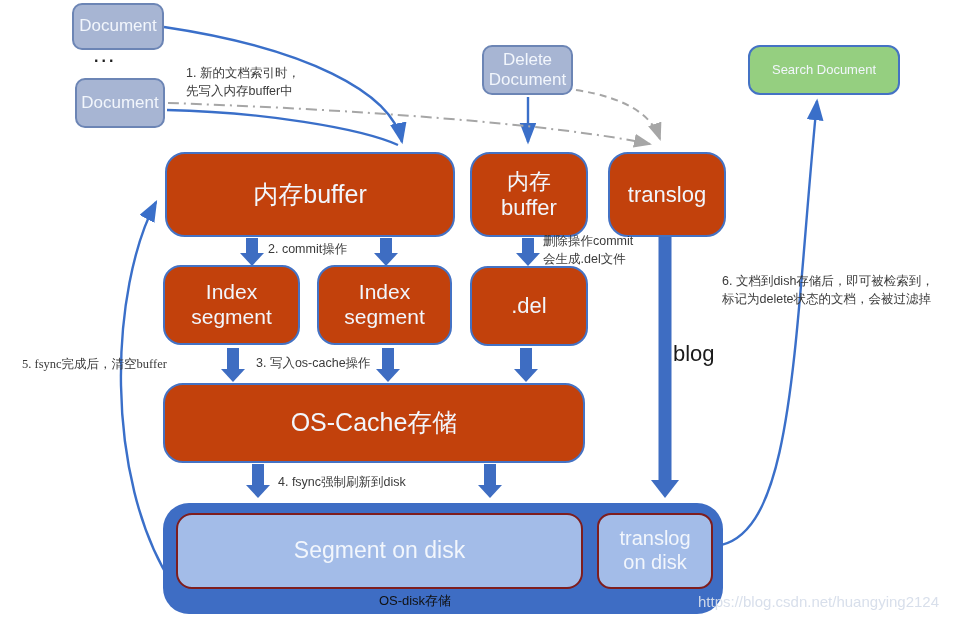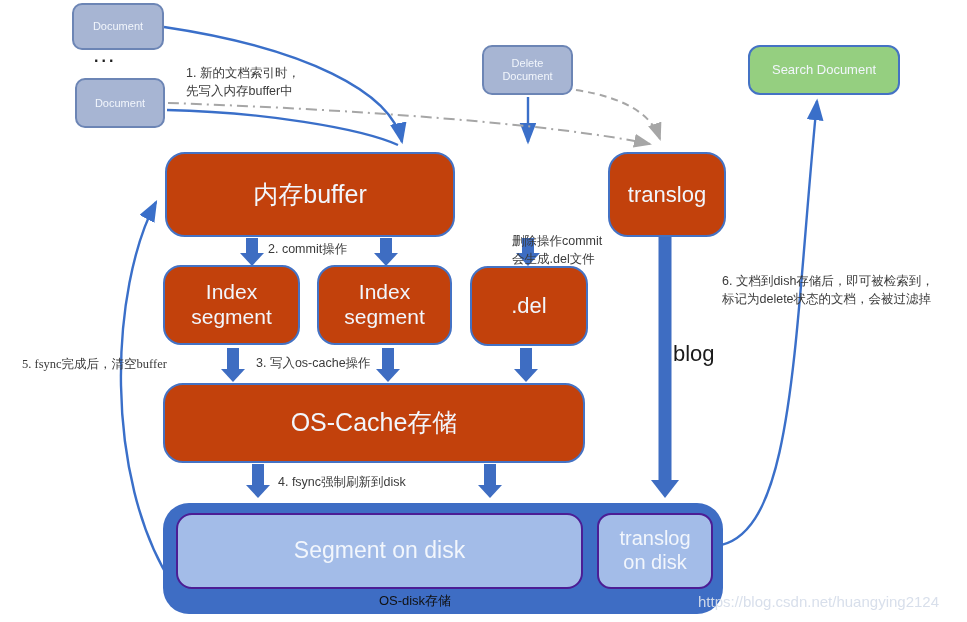--- a/index.html
+++ b/index.html
@@ -3,24 +3,24 @@
 <meta charset="utf-8">
 <style>
   html,body{margin:0;padding:0;}
   body{width:967px;height:622px;background:#ffffff;overflow:hidden;position:relative;
        font-family:"Liberation Sans",sans-serif;}
   .canvas{position:absolute;left:0;top:0;width:967px;height:622px;}
   svg.arrows{position:absolute;left:0;top:0;z-index:1;}
   .node{position:absolute;box-sizing:border-box;display:flex;align-items:center;justify-content:center;
         text-align:center;color:#f2f6fc;white-space:pre-line;z-index:2;line-height:1.18;}
   .blue{background:#c2410c;border:2px solid #4472c4;}
-  .grayblue{background:#a7b5d3;border:2px solid #6c85b5;border-radius:10px;font-size:11px;}
+  .grayblue{background:#a7b5d3;border:2px solid #6c85b5;border-radius:10px;font-size:17px;}
   .green{background:#95cf80;border:2px solid #4472c4;border-radius:12px;font-size:13px;}
   .dark{background:#3e6dc4;border-radius:26px;}
-  .inner{background:#a3bce8;border:2px solid #4c1d95;}
+  .inner{background:#a3bce8;border:2px solid #7f1d1d;}
   .ann{position:absolute;color:#3b3b3b;font-size:12.5px;line-height:1.45;white-space:pre-line;z-index:3;}
   .big{font-size:25px;}
   .ellipsis{position:absolute;color:#1f1f1f;font-size:16px;font-weight:bold;letter-spacing:3px;z-index:2;}
   .flush{position:absolute;color:#1a1a1a;font-size:22px;z-index:3;}
   .osdisk-label{position:absolute;color:#111111;font-size:13px;z-index:3;text-align:center;}
   .watermark{position:absolute;color:rgba(214,221,234,0.95);font-size:15px;z-index:4;}
 </style>
 </head>
 <body>
 
@@ -95,20 +95,22 @@
 
   <div class="node grayblue" style="left:75px;top:78px;width:90px;height:50px;">Document</div>
 
   <div class="node grayblue" style="left:482px;top:45px;width:91px;height:50px;">Delete
 Document</div>
 
   <div class="node green" style="left:748px;top:45px;width:152px;height:50px;">Search Document</div>
 
   <div class="node blue big" style="left:165px;top:152px;width:290px;height:85px;border-radius:20px;">内存buffer</div>
 
+  <div class="node blue" style="left:470px;top:152px;width:118px;height:85px;border-radius:20px;font-size:22px;">内存
+buffer</div>
 
   <div class="node blue" style="left:608px;top:152px;width:118px;height:85px;border-radius:20px;font-size:22px;">translog</div>
 
   <div class="node blue" style="left:163px;top:265px;width:137px;height:80px;border-radius:18px;font-size:21px;">Index
 segment</div>
 
   <div class="node blue" style="left:317px;top:265px;width:135px;height:80px;border-radius:18px;font-size:21px;">Index
 segment</div>
 
   <div class="node blue" style="left:470px;top:266px;width:118px;height:80px;border-radius:18px;font-size:22px;">.del</div>
@@ -131,20 +133,20 @@
 
   <div class="ann" style="left:256px;top:354px;">3. 写入os-cache操作</div>
 
   <div class="ann" style="left:278px;top:473px;">4. fsync强制刷新到disk</div>
 
   <div class="ann" style="left:22px;top:355px;font-family:Liberation Serif, serif;">5. fsync完成后，清空buffer</div>
 
   <div class="ann" style="left:722px;top:272px;">6. 文档到dish存储后，即可被检索到，
 标记为delete状态的文档，会被过滤掉</div>
 
-  <div class="ann" style="left:512px;top:233px;line-height:1.4;">删除操作commit
+  <div class="ann" style="left:543px;top:233px;line-height:1.4;">删除操作commit
 会生成.del文件</div>
 
   <div class="flush" style="left:673px;top:341px;">blog</div>
 
   <div class="watermark" style="left:698px;top:593px;">https://blog.csdn.net/huangying2124</div>
 
 </div>
 
 </body></html>

